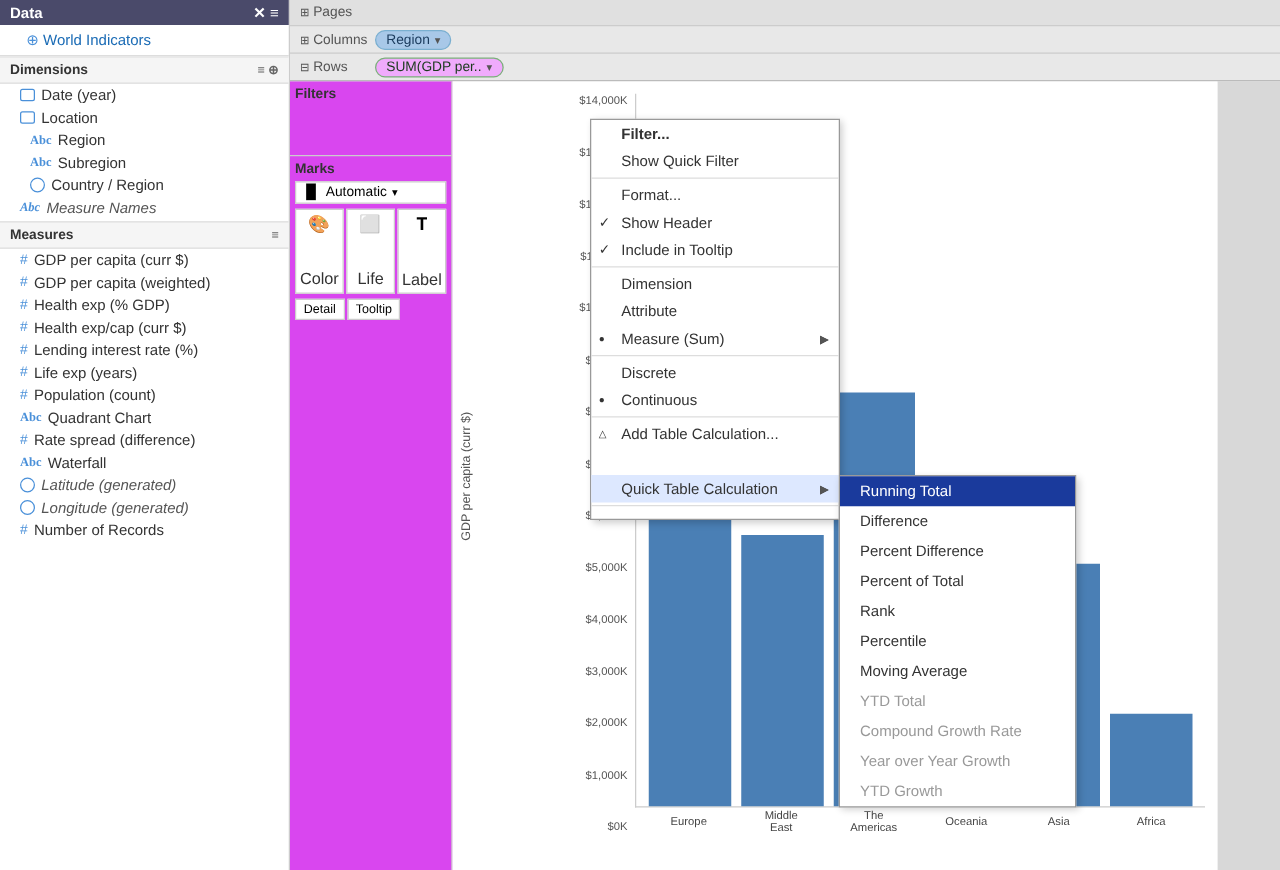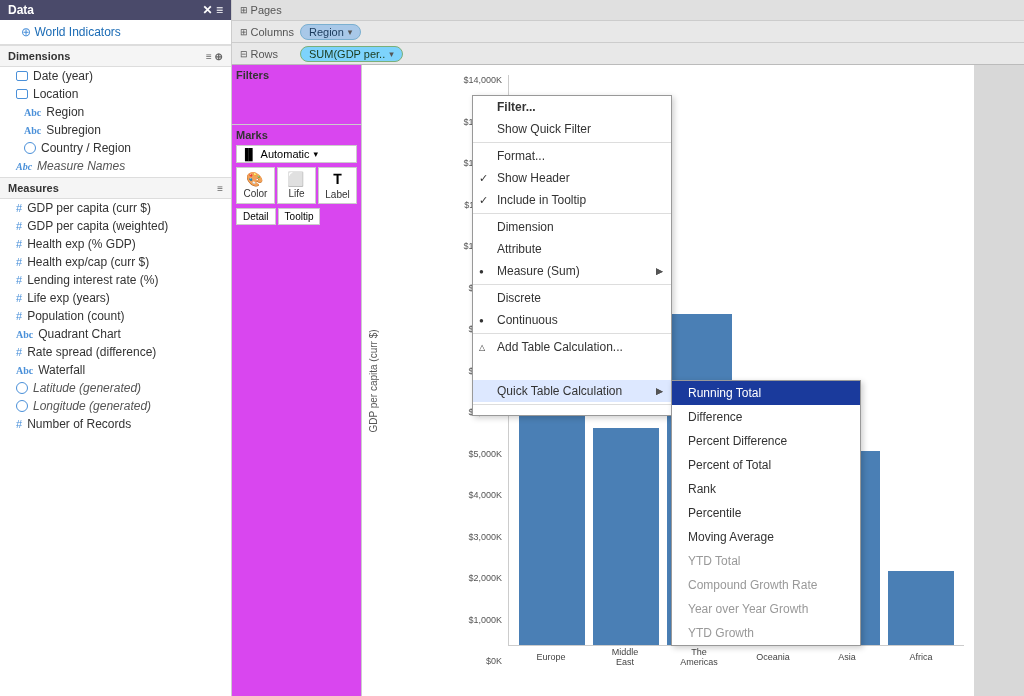--- a/index.html
+++ b/index.html
@@ -33,28 +33,28 @@
     .scrollable-list { overflow-y: auto; flex: 1; }
     
     
     .main-area { flex: 1; display: flex; flex-direction: column; background: #e8e8e8; }
     
     .shelf-row { display: flex; align-items: center; padding: 2px 4px; min-height: 24px; }
     
     .shelf-label { font-size: 11px; color: #555; width: 60px; display: flex; align-items: center; gap: 3px; }
     
     .pill { background: #a8c8e8; border: 1px solid #7aafd0; border-radius: 10px; padding: 1px 8px; font-size: 11px; color: #1a3a5c; display: inline-flex; align-items: center; gap: 4px; }
-    .pill.green { background: #7dd3fc; border-color: #7aaf7a; color: #1a3a1c; text-align: right; }
+    .pill.green { background: #f0abfc; border-color: #7aaf7a; color: #1a3a1c; text-align: right; }
     .pill .dropdown-arrow { font-size: 9px; color: #555; }
     .marks-dropdown { display: flex; align-items: center; gap: 4px; background: white; border: 1px solid #ccc; padding: 2px 4px; font-size: 11px; cursor: pointer; margin-bottom: 4px; }
     
     .marks-buttons { display: flex; gap: 2px; margin-bottom: 4px; }
     .mark-btn { flex: 1; border: 1px solid #ccc; background: white; padding: 3px 2px; font-size: 10px; text-align: center; cursor: pointer; display: flex; flex-direction: column; align-items: center; gap: 1px; }
     .mark-btn .btn-icon { font-size: 14px; }
-    .mark-btn .btn-label { font-size: 10px; color: #333; }
+    .mark-btn .btn-label { font-size: 13px; color: #333; margin-top: 27px; }
     
     .marks-row2 { display: flex; gap: 2px; }
     .marks-detail-btn { border: 1px solid #ccc; background: white; padding: 2px 6px; font-size: 10px; cursor: pointer; }
     
     .bar-group { display: flex; flex-direction: column; align-items: center; flex: 1; height: 100%; justify-content: flex-end; }
     .bar { background: #4a7fb5; width: 100%; transition: none; }
     
     .context-menu { position: absolute; background: white; border: 1px solid #999; box-shadow: 2px 2px 6px rgba(0,0,0,0.2); min-width: 200px; z-index: 200; }
     
     .menu-item { padding: 4px 20px 4px 24px; font-size: 12px; color: #333; cursor: pointer; position: relative; white-space: nowrap; }

